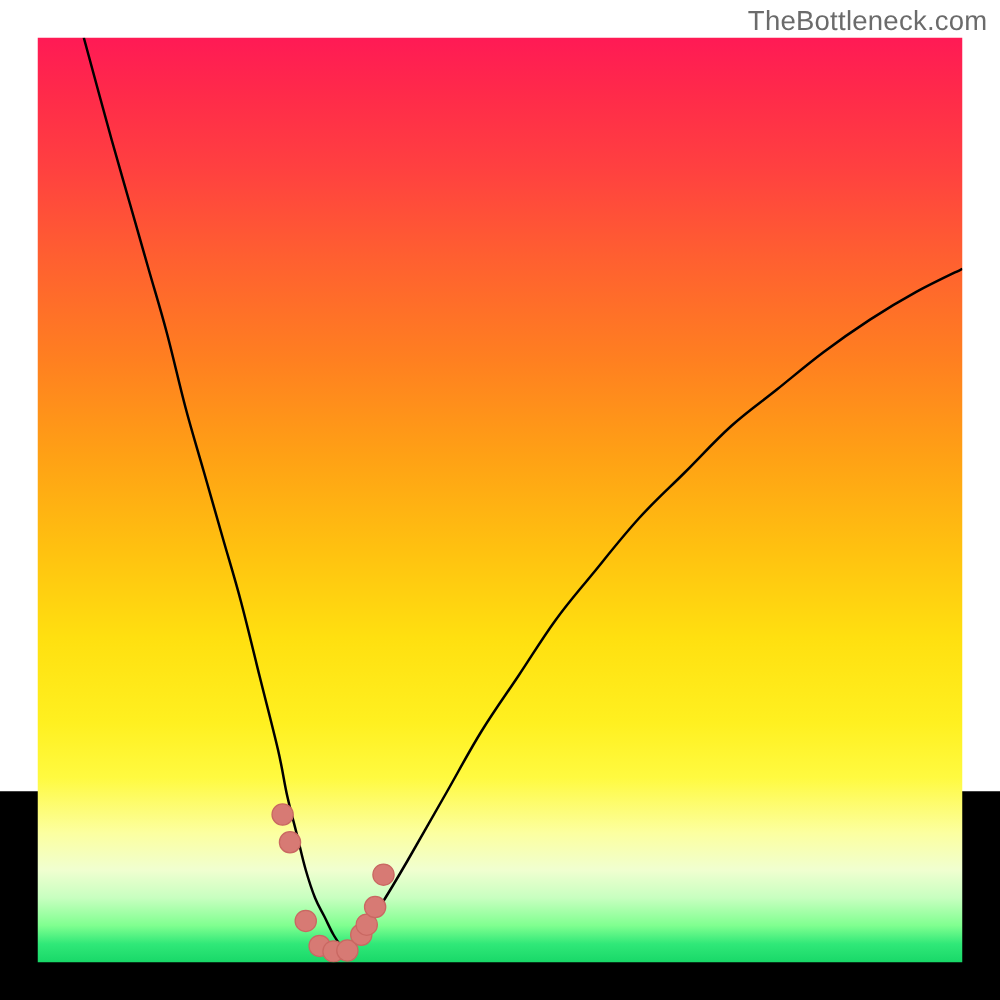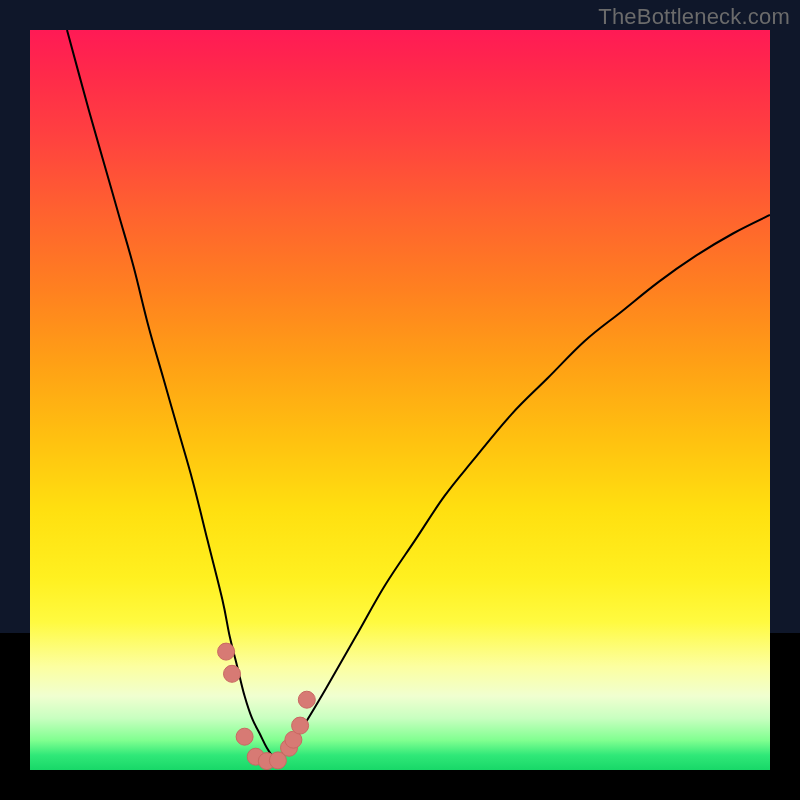--- a/index.html
+++ b/index.html
@@ -8,21 +8,21 @@
     width: 800px;
     height: 800px;
     overflow: hidden;
     background: #000;
     font-family: Arial, Helvetica, sans-serif;
   }
   .frame {
     position: absolute;
     left: 0; top: 0;
     width: 800px; height: 633px;
-    background: #0f172a;
+    background: #ffffff;
   }
   .plot {
     position: absolute;
     left: 30px;
     top: 30px;
     width: 740px;
     height: 740px;
     overflow: hidden;
   }
   .gradient {

